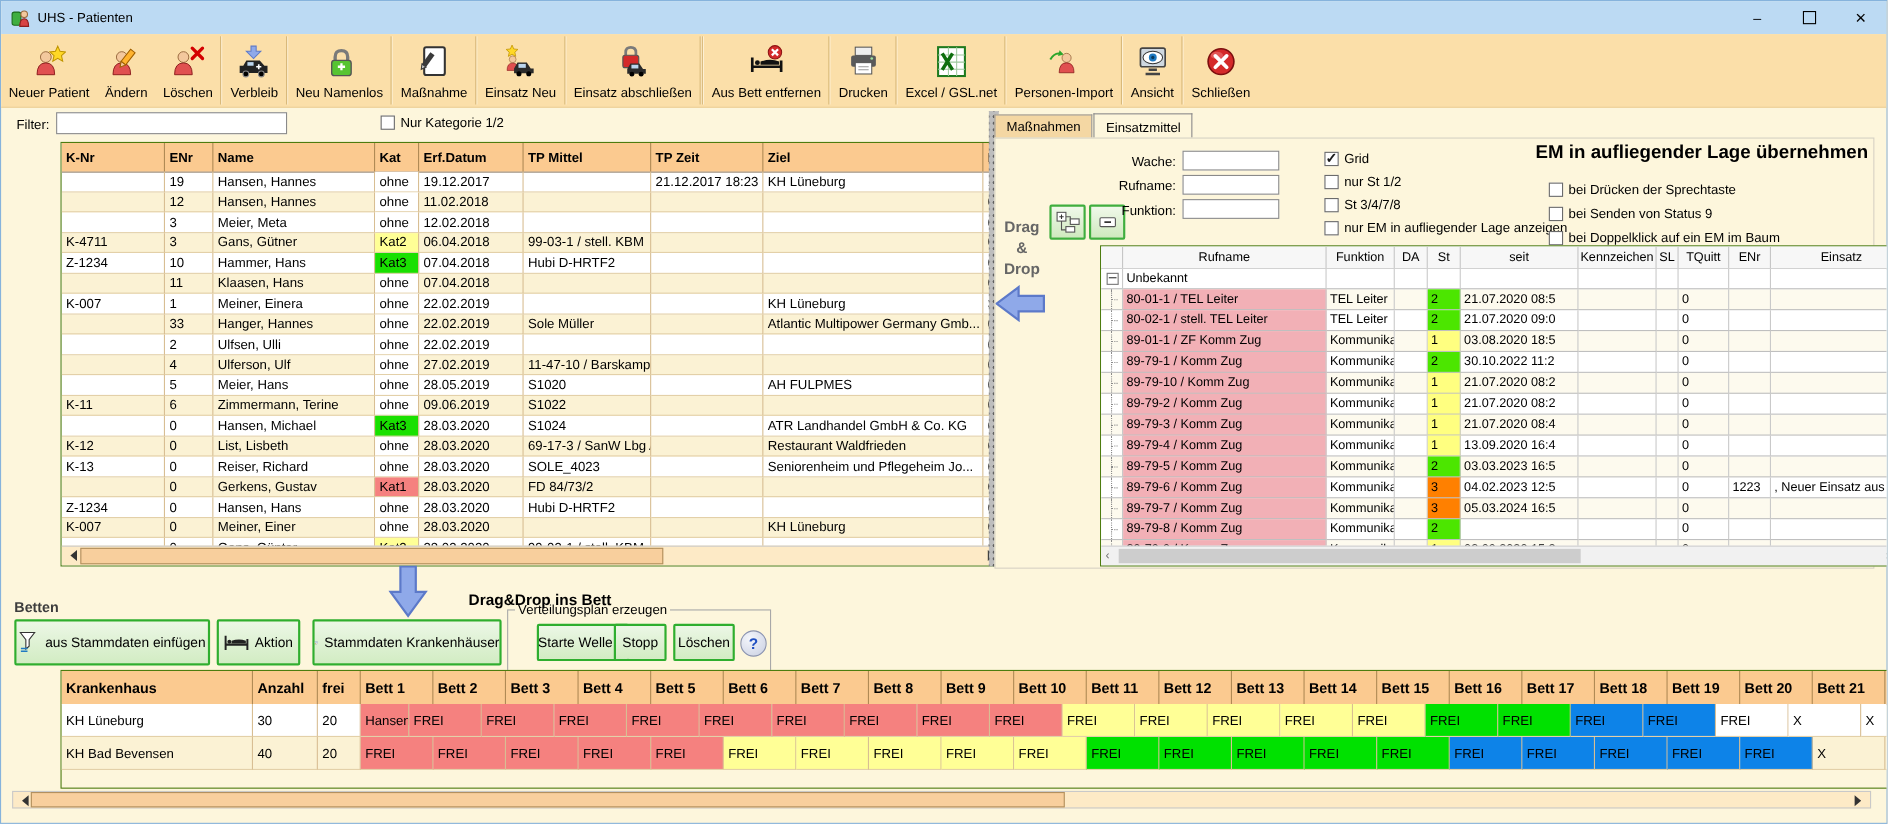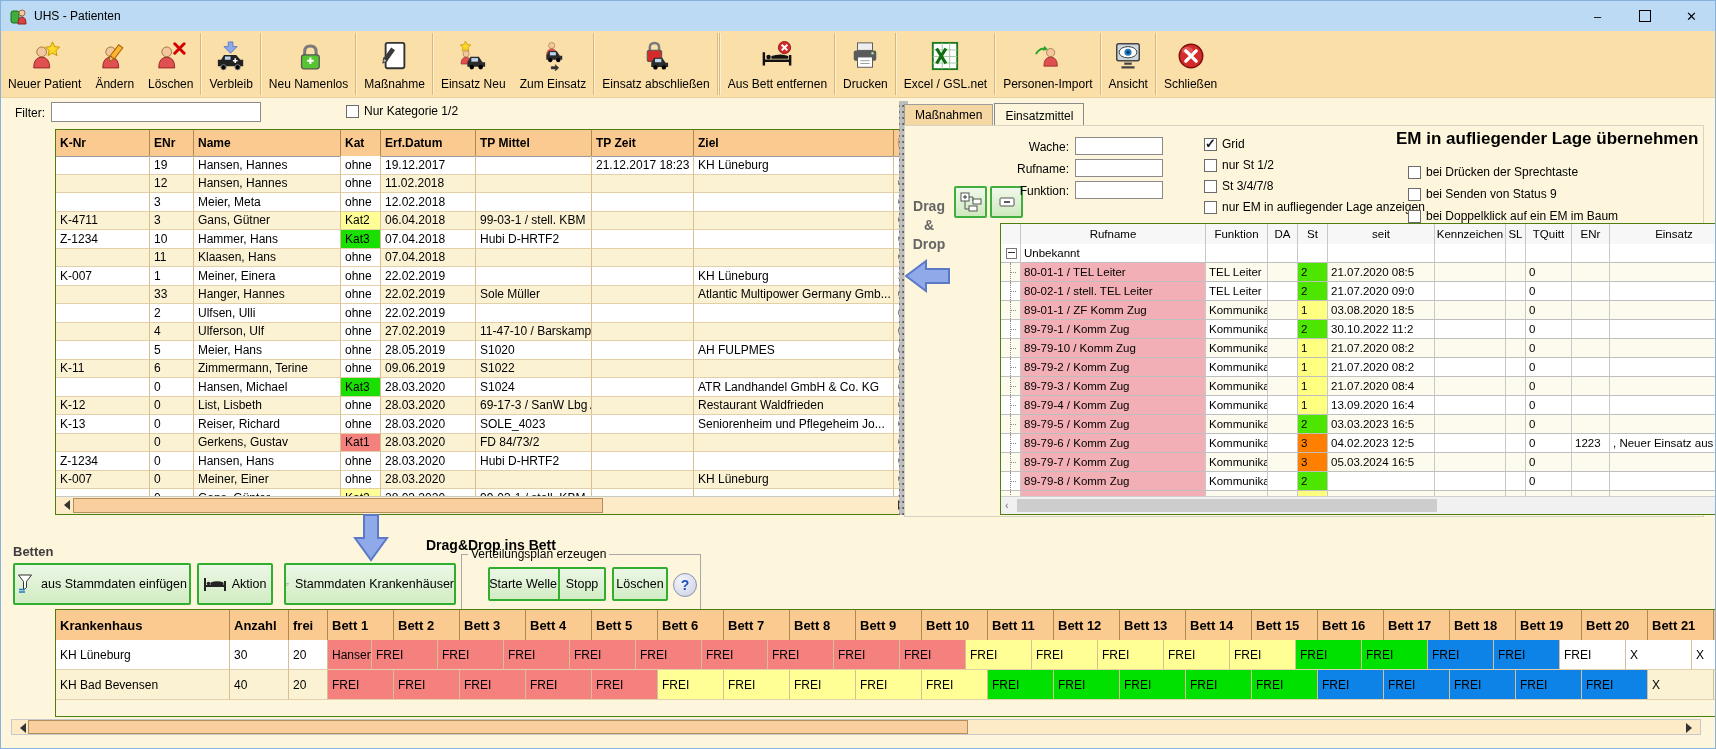--- a/index.html
+++ b/index.html
@@ -203,38 +203,20 @@
                 <path d="M2 26 Q2 14 11 14 Q20 14 20 26 Z" fill="#e05050" stroke="#8d1f1f"></path>
               </g>
               <g transform="translate(9,15) scale(0.95)">
                 <path d="M1 8 L4.5 2 H14 L18 8 H21 V13 H1 Z" fill="#2b2b2b"></path>
                 <rect x="5.5" y="3.4" width="7.5" height="4" fill="#bcd6ee"></rect>
                 <circle cx="6" cy="13.5" r="2.6" fill="#000"></circle>
                 <circle cx="16" cy="13.5" r="2.6" fill="#000"></circle>
               </g>
             </svg></span>
           <span>Einsatz Neu</span>
-        </div>
-        <div class="tb-btn">
-          <span><svg viewBox="0 0 32 32" width="30" height="30">
-              <g transform="translate(8,0) scale(0.6)">
-                <circle cx="11" cy="8" r="5.5" fill="#f3c89d" stroke="#9a6b3f"></circle>
-                <path d="M2 26 Q2 14 11 14 Q20 14 20 26 Z" fill="#e05050" stroke="#8d1f1f"></path>
-              </g>
-              <g transform="translate(8,9) scale(0.85)">
-                <path d="M1 8 L4.5 2 H14 L18 8 H21 V13 H1 Z" fill="#2b2b2b"></path>
-                <rect x="5.5" y="3.4" width="7.5" height="4" fill="#bcd6ee"></rect>
-                <circle cx="6" cy="13.5" r="2.6" fill="#000"></circle>
-                <circle cx="16" cy="13.5" r="2.6" fill="#000"></circle>
-              </g>
-              <g transform="translate(14,25) scale(0.55)">
-                <path d="M0 4 H8 V0 L15 6.5 L8 13 V9 H0 Z" fill="#333" stroke="#333" stroke-width="0.7"></path>
-              </g>
-            </svg></span>
-          <span>Zum Einsatz</span>
         </div>
       </div>
       <span class="tb-sep"></span>
       <div class="tb-group">
         <div class="tb-btn">
           <span><svg viewBox="0 0 32 32" width="30" height="30">
               <g transform="translate(5,1) scale(1.1)">
                 <path d="M4 8 V5.5 Q4 1 8.5 1 Q13 1 13 5.5 V8" fill="none" stroke="#7a7a7a" stroke-width="2.4"></path>
                 <rect x="1.5" y="8" width="14" height="11" rx="2" fill="#d42a2a" stroke="#555"></rect>
               </g>

